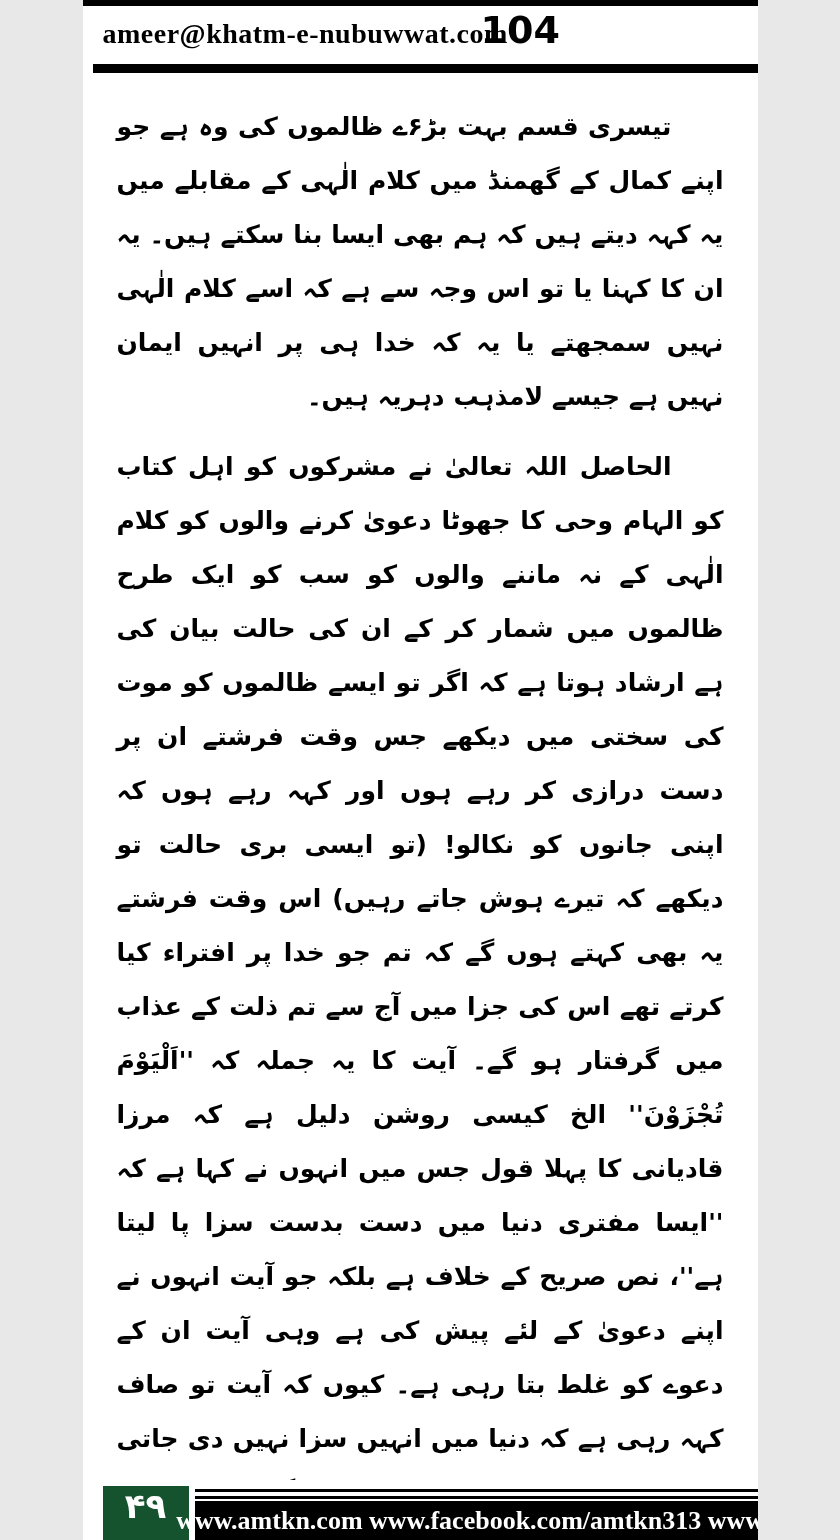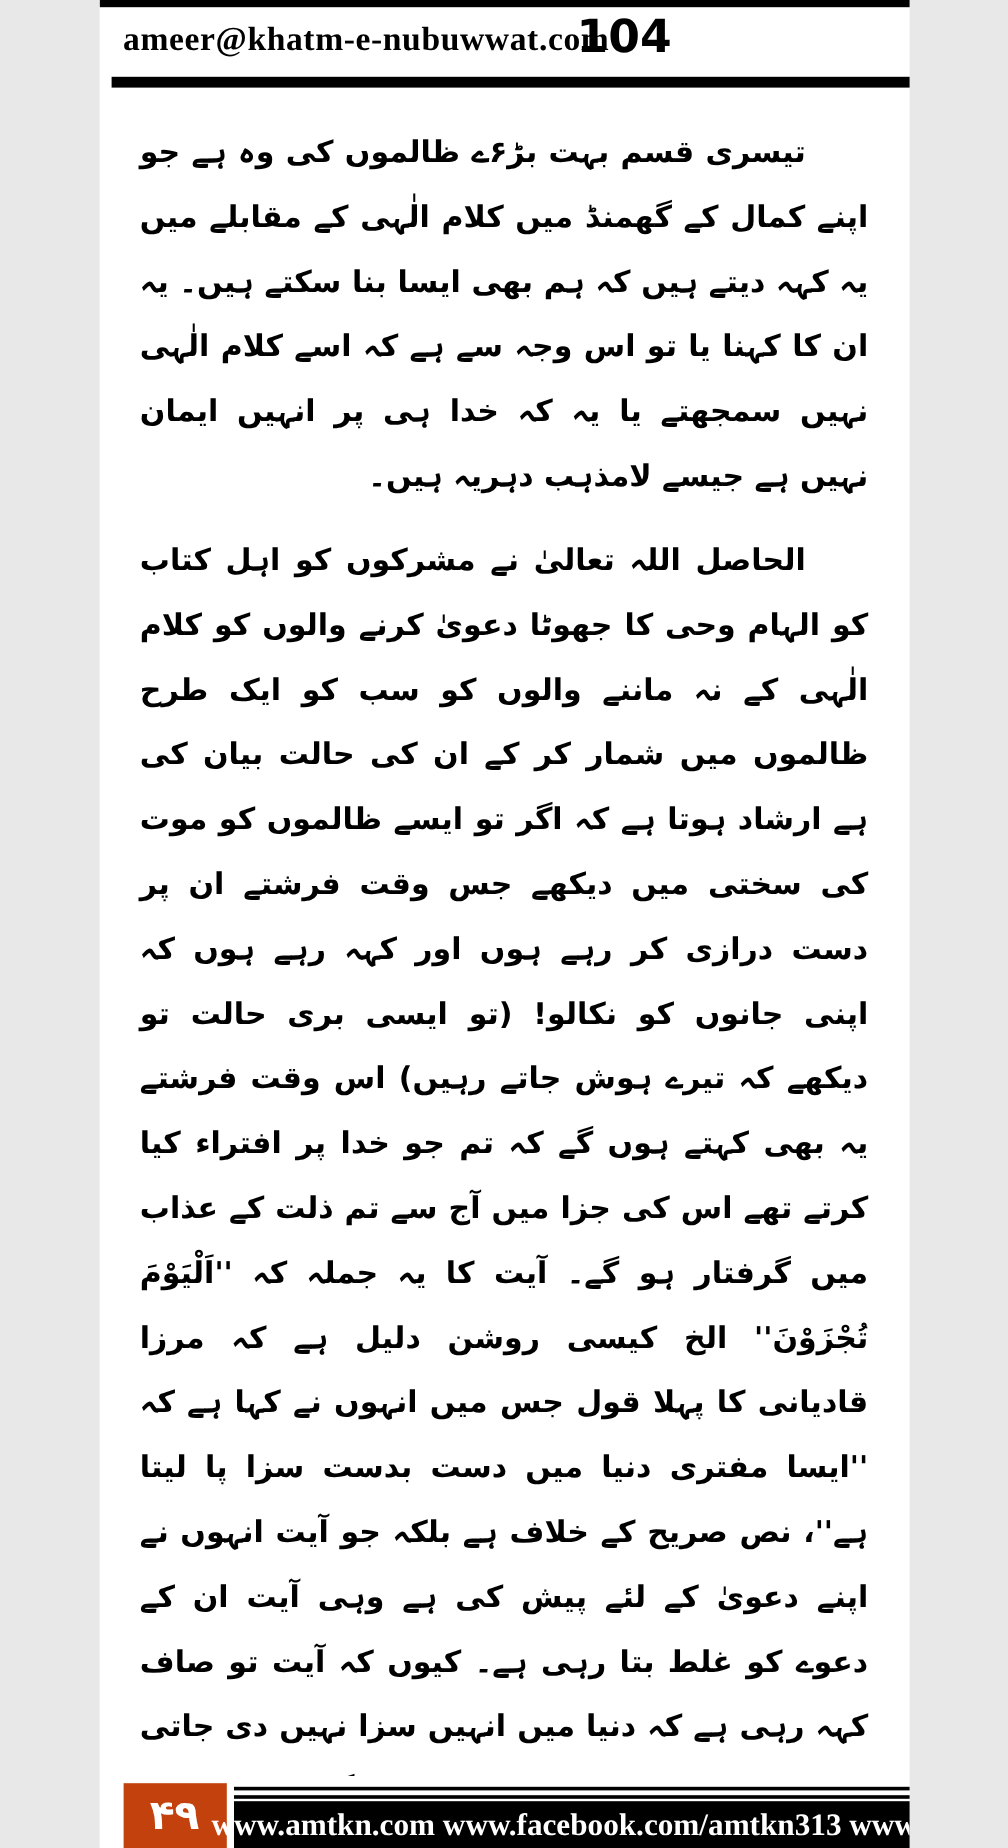--- a/index.html
+++ b/index.html
@@ -28,21 +28,21 @@
   .body-text {
     position:absolute; top:84px; left:18px; right:18px; height:1396px;
     overflow:hidden; direction:rtl; text-align:justify;
     font-weight:bold; font-size:25px; line-height:54px;
   }
   .para { margin:16px; }
   .indent { text-indent:52px; }
 
   .pg-box {
     position:absolute; left:20px; top:1486px; width:86px; height:54px;
-    background:#c2410c; color:#fff; display:flex; align-items:center; justify-content:center;
+    background:#14532d; color:#fff; display:flex; justify-content:center;
     font-size:34px; font-weight:bold; direction:rtl;
   }
   .footer-right { position:absolute; left:112px; top:1489px; width:716px; }
   .double-line { height:4px; border-top:3px solid #000; border-bottom:3px solid #000; background:#fff; }
   .url-bar {
     margin-top:2px; height:39px; background:#000; color:#fff;
     display:flex; align-items:center; justify-content:center;
     font-family:"Liberation Serif", serif; font-weight:bold; font-size:26px;
     white-space:nowrap;
   }

